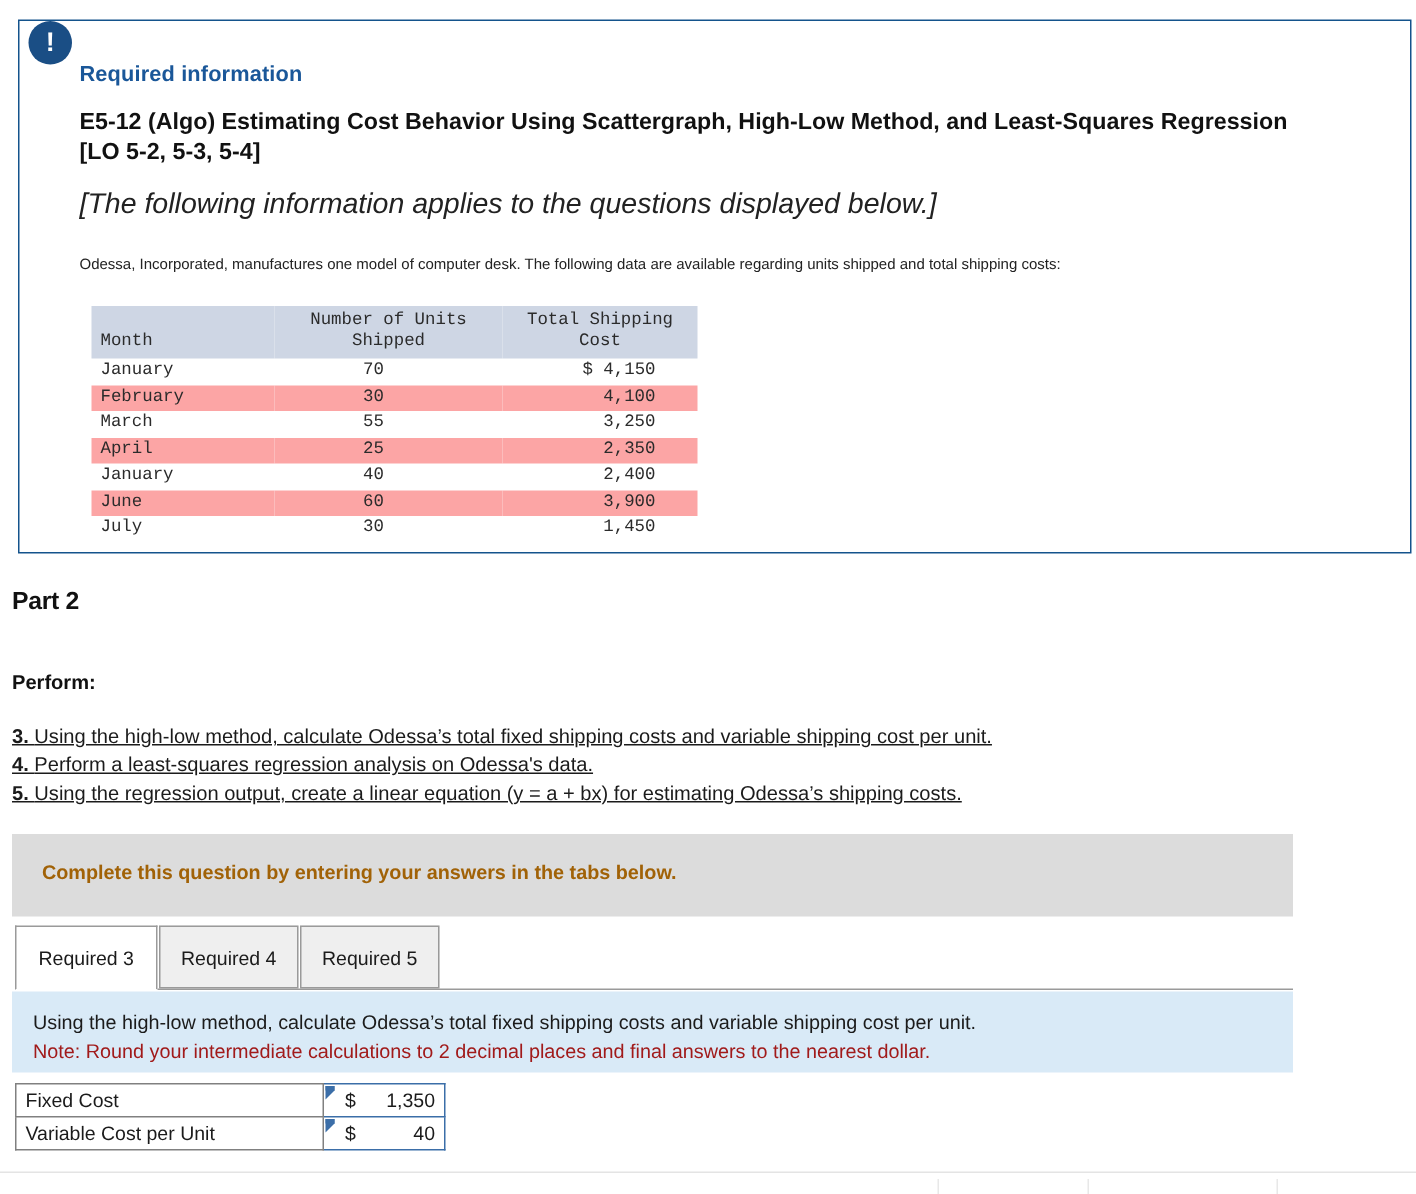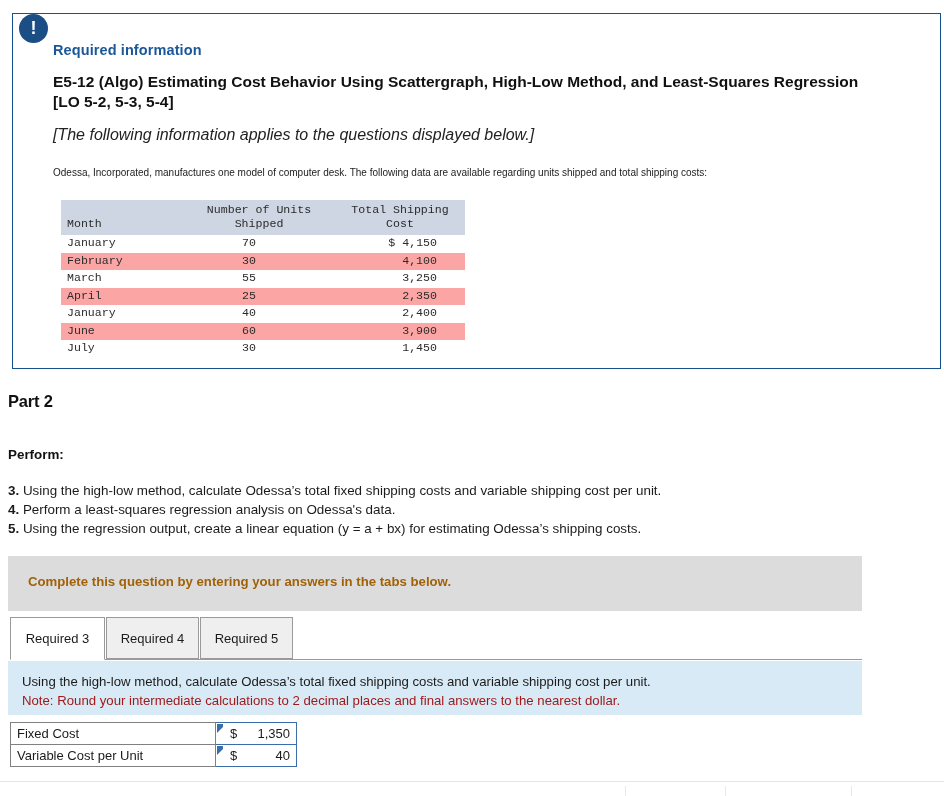--- a/index.html
+++ b/index.html
@@ -55,21 +55,21 @@
   }
   #problem-title {
     font-size: 15.5px;
     font-weight: bold;
     color: #111111;
     line-height: 20px;
     margin: 0 0 14px 0;
     max-width: 820px;
   }
   #applies-note {
-    font-size: 16px;
+    font-size: 19px;
     font-style: italic;
     color: #222222;
     margin: 0 0 20px 0;
   }
   #intro-paragraph {
     font-size: 10px;
     color: #222222;
     line-height: 18px;
     margin: 0 0 18px 0;
     max-width: 812px;
@@ -129,20 +129,21 @@
     top: 447px;
     font-size: 13.4px;
     font-weight: bold;
     color: #111111;
   }
   #requirements-list {
     position: absolute;
     left: 8px;
     top: 481px;
     width: 900px;
+    text-decoration: underline;
   }
   .req-line {
     font-size: 13.4px;
     color: #1b1b1b;
     line-height: 19px;
     white-space: nowrap;
   }
   .req-num { font-weight: bold; }
 
   

